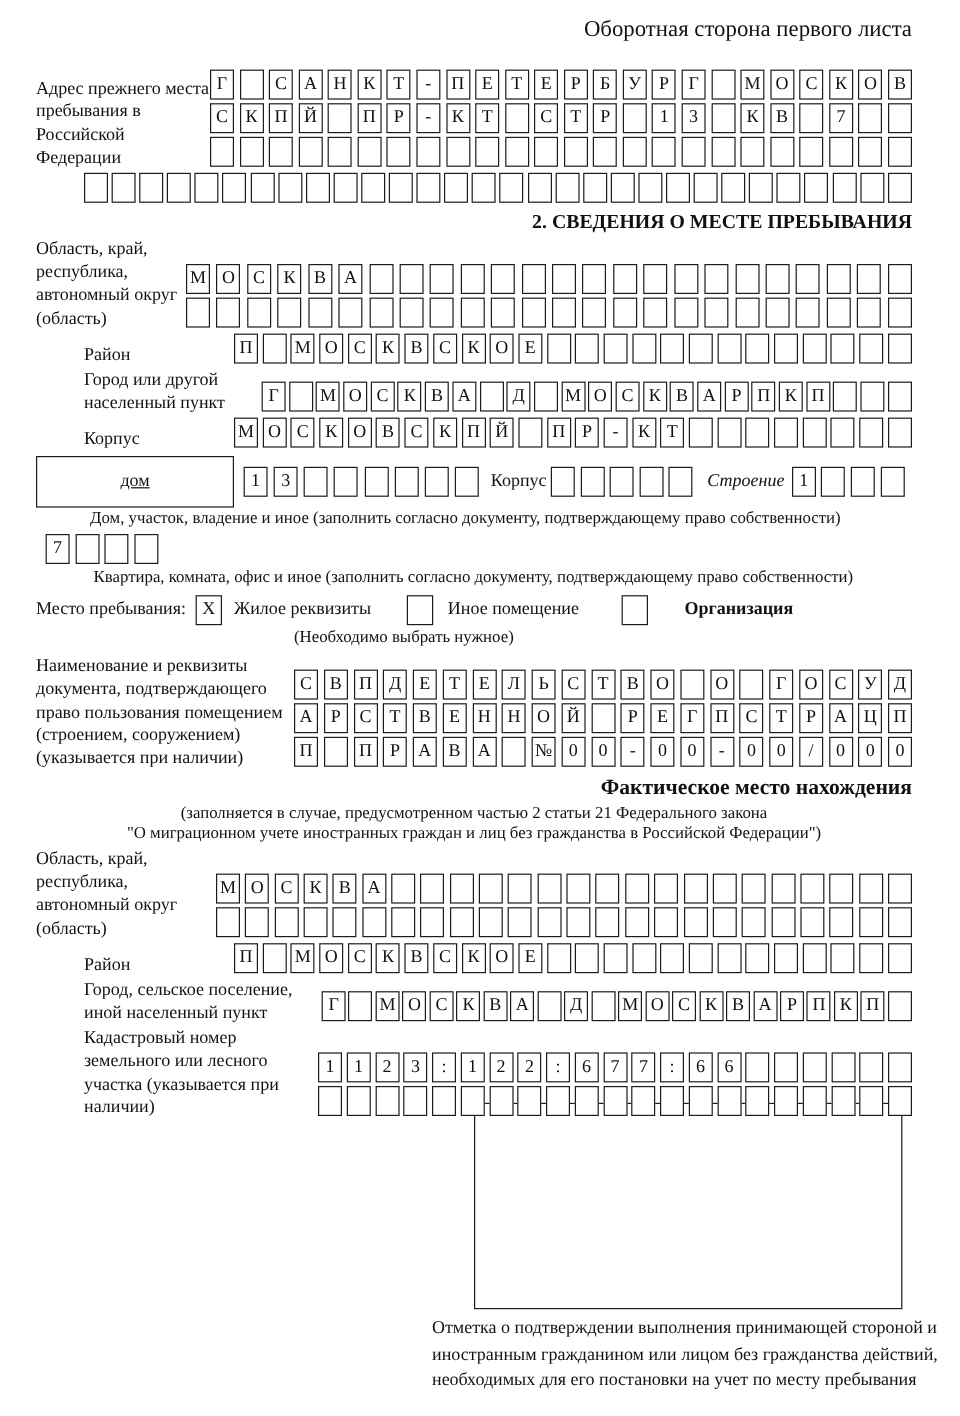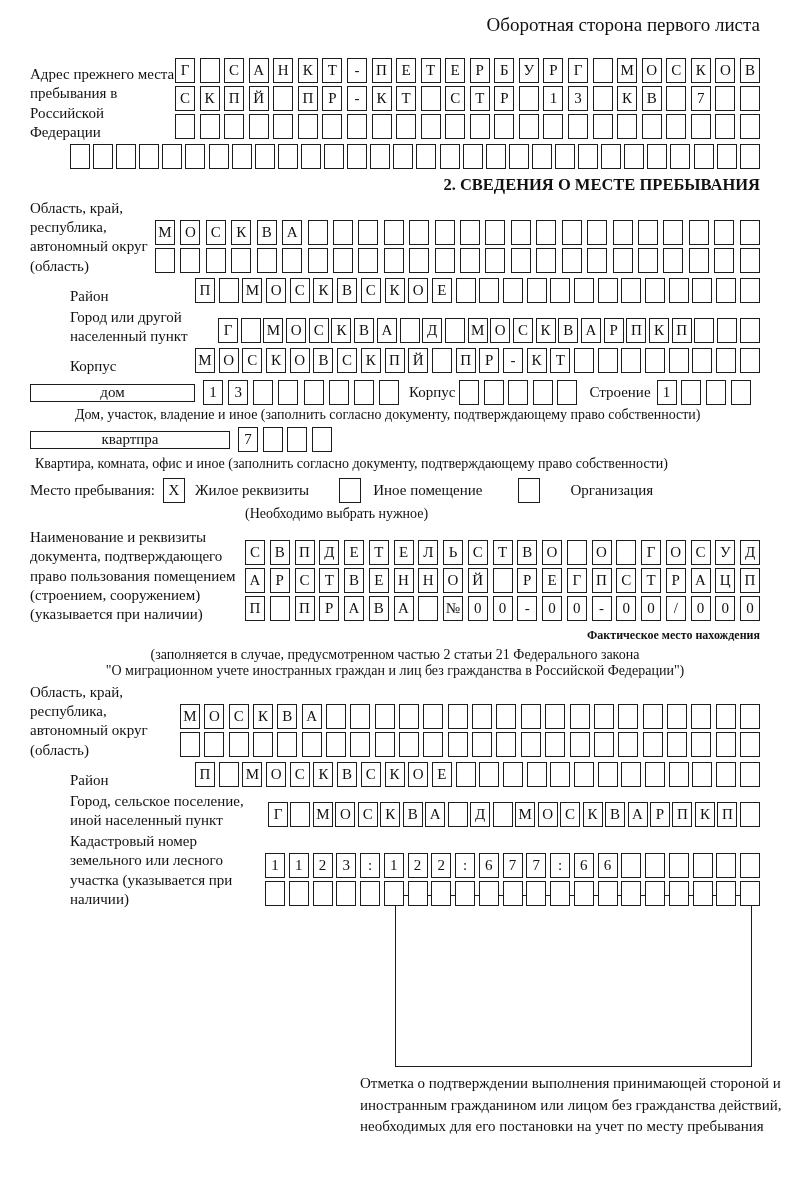--- a/index.html
+++ b/index.html
@@ -14,23 +14,23 @@
   .flabel{font-size:15px;line-height:1.28;flex-shrink:0;}
   .rows{flex:1;min-width:0;}
   .boxrow{display:flex;justify-content:space-between;margin-bottom:3px;}
   .cell{
     width:20px;height:25px;box-sizing:border-box;
     border:1.6px solid #1c1c1c;background:#fff;
     display:flex;align-items:center;justify-content:center;
     font-size:15px;line-height:1;flex-shrink:0;
   }
   .widebox{
-    box-sizing:border-box;border:1.6px solid #1c1c1c;height:18px;
+    box-sizing:border-box;border:1.6px solid #1c1c1c;height:43px;
     display:flex;align-items:center;justify-content:center;
-    font-size:15px;flex-shrink:0;background:#fff;
+    font-size:15px;flex-shrink:0;background:#fff;text-decoration:underline;
   }
   .smallnote{font-size:14px;}
   .center{text-align:center;}
   .heading{font-size:16.5px;font-weight:bold;text-align:right;}
   .w145{width:145px;} .w125{width:125px;} .w148{width:148px;}
   .w215{width:215px;} .w150{width:150px;} .w198{width:198px;} .w195{width:195px;}
   .mt2{margin-top:2px;margin-left:40px;} .mt4{margin-top:4px;} .mt6{margin-top:6px;}
   .inlinegap{display:flex;align-items:center;}
   .stamp-box{
     box-sizing:border-box;border:1.6px solid #1c1c1c;
@@ -330,49 +330,48 @@
         <span class="cell"></span>
       </div>
     <div class="flabel" style="margin:0 4px 0 10px;">Корпус</div>
     <div class="boxrow" style="width:118px;margin:0;">
         <span class="cell"></span>
         <span class="cell"></span>
         <span class="cell"></span>
         <span class="cell"></span>
         <span class="cell"></span>
       </div>
-    <div class="flabel" style="margin:0 6px 0 12px;">Строение</div>
+    <div class="flabel" style="margin:0 6px 0 12px;font-style:italic;">Строение</div>
     <div class="boxrow" style="width:94px;margin:0;">
         <span class="cell">1</span>
         <span class="cell"></span>
         <span class="cell"></span>
         <span class="cell"></span>
       </div>
   </div>
   <div class="smallnote mt2" style="padding-left:5px;">Дом, участок, владение и иное (заполнить согласно документу, подтверждающему право собственности)</div>
 
   <div class="inlinegap mt4">
-    <div class="widebox" style="width:200px;">квартпра</div>
     <div class="boxrow" style="width:94px;margin:0 0 0 8px;">
         <span class="cell">7</span>
         <span class="cell"></span>
         <span class="cell"></span>
         <span class="cell"></span>
       </div>
   </div>
-  <div class="smallnote mt4" style="padding-left:5px;">Квартира, комната, офис и иное (заполнить согласно документу, подтверждающему право собственности)</div>
+  <div class="smallnote mt4" style="padding-left:5px;margin-left:43px;">Квартира, комната, офис и иное (заполнить согласно документу, подтверждающему право собственности)</div>
 
   <div class="inlinegap mt6">
     <div class="flabel">Место пребывания:</div>
     <span class="cell" style="width:22px;margin-left:8px;">X</span>
     <div class="flabel" style="margin-left:10px;">Жилое реквизиты</div>
     <span class="cell" style="width:22px;margin-left:30px;"></span>
     <div class="flabel" style="margin-left:12px;">Иное помещение</div>
     <span class="cell" style="width:22px;margin-left:36px;"></span>
-    <div class="flabel" style="margin-left:30px;">Организация</div>
+    <div class="flabel" style="margin-left:30px;font-weight:bold;">Организация</div>
   </div>
   <div class="smallnote" style="margin:3px 0 0 215px;">(Необходимо выбрать нужное)</div>
 
   <div class="field mt6">
     <div class="flabel w215">Наименование и реквизиты документа, подтверждающего право пользования помещением (строением, сооружением) (указывается при наличии)</div>
     <div class="rows">
       <div class="boxrow">
           <span class="cell">С</span>
           <span class="cell">В</span>
           <span class="cell">П</span>
@@ -437,21 +436,21 @@
           <span class="cell">0</span>
           <span class="cell">0</span>
           <span class="cell">/</span>
           <span class="cell">0</span>
           <span class="cell">0</span>
           <span class="cell">0</span>
         </div>
     </div>
   </div>
 
-  <div class="heading mt4" style="font-size:12px;">Фактическое место нахождения</div>
+  <div class="heading mt4" style="font-size:18px;">Фактическое место нахождения</div>
   <div class="smallnote center mt4">(заполняется в случае, предусмотренном частью 2 статьи 21 Федерального закона</div>
   <div class="smallnote center">"О миграционном учете иностранных граждан и лиц без гражданства в Российской Федерации")</div>
 
   <div class="field mt4">
     <div class="flabel w150">Область, край, республика, автономный округ (область)</div>
     <div class="rows">
       <div class="boxrow">
           <span class="cell">М</span>
           <span class="cell">О</span>
           <span class="cell">С</span>

